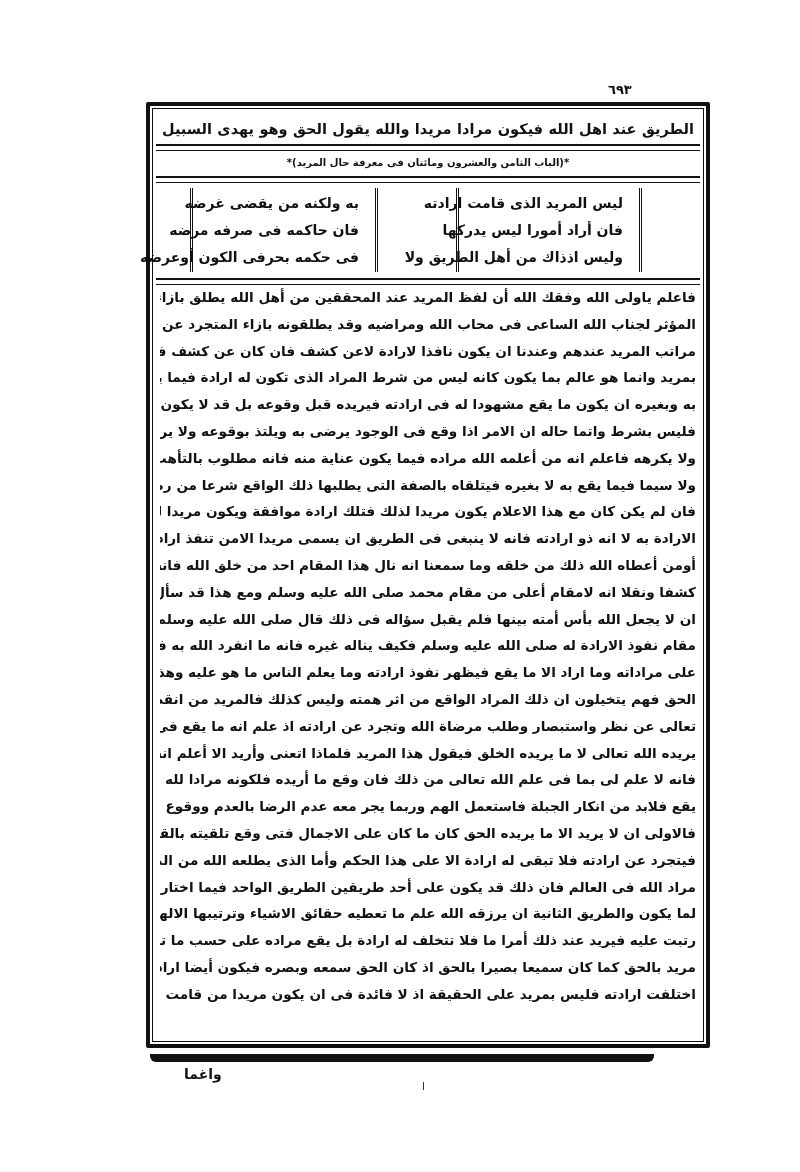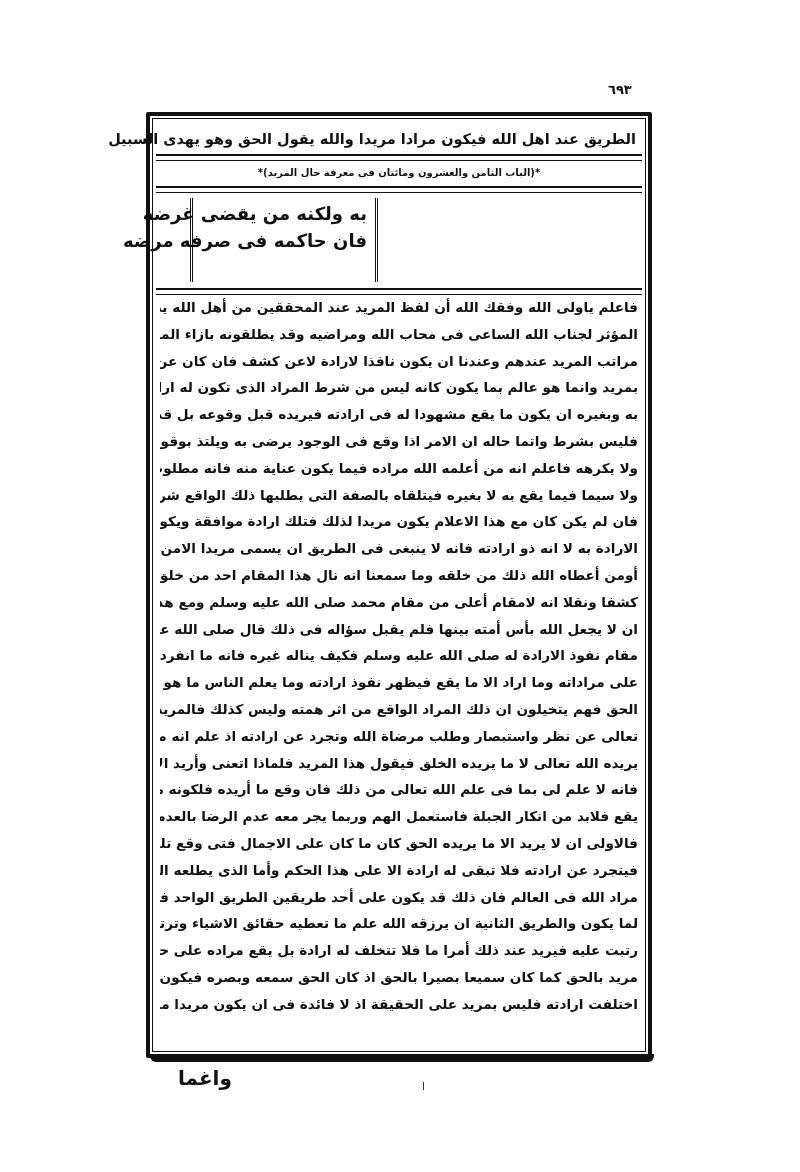--- a/index.html
+++ b/index.html
@@ -1,61 +1,67 @@
 <!DOCTYPE html>
 <html><head>
 <meta charset="utf-8">
 <style>
   html, body { margin:0; padding:0; background:#ffffff; }
   body { width:800px; height:1172px; position:relative; overflow:hidden;
          font-family:"DejaVu Sans", sans-serif; color:#111; }
   .page-number { position:absolute; left:608px; top:82px; font-size:13px; font-weight:bold;
                  direction:rtl; letter-spacing:1px; }
-  .frame { position:absolute; left:146px; top:112px; width:506px; height:946px;
+  .frame { position:absolute; left:146px; top:102px; width:564px; height:946px;
            border:4px solid #111; border-radius:2px; box-sizing:border-box; }
   .frame::after { content:""; position:absolute; left:2px; right:2px; top:2px; bottom:2px;
                   border:1px solid #111; pointer-events:none; }
   .top-line { position:absolute; left:6px; right:6px; top:10px; height:26px; direction:rtl;
               font-size:14.5px; font-weight:bold; white-space:nowrap; text-align:justify;
               text-align-last:justify; line-height:26px; padding:0 6px; }
   .rule-double { position:absolute; left:6px; right:6px; height:4px; border-top:2px solid #111;
                  border-bottom:1px solid #111; }
   .chapter-title { position:absolute; left:6px; right:6px; top:46px; height:22px; direction:rtl;
                    text-align:center; font-size:10px; font-weight:bold; line-height:22px; }
   .verse-area { position:absolute; left:6px; right:6px; top:78px; height:92px; }
   .verse-col { position:absolute; top:4px; height:84px; border-left:3px double #111;
                border-right:3px double #111; box-sizing:border-box; direction:rtl;
-               font-size:18px; font-weight:bold; line-height:27px; padding:2px 8px; }
+               font-size:14px; font-weight:bold; line-height:27px; padding:2px 16px; }
   .verse-col.right { right:58px; width:186px; }
   .verse-col.left { left:34px; width:188px; }
   .verse-line { display:block; white-space:nowrap; text-align:justify; text-align-last:justify; }
   .body-text { position:absolute; left:6px; right:6px; top:178px; bottom:8px; direction:rtl;
                font-size:13.6px; font-weight:bold; line-height:26.8px; padding:0 4px; }
   .body-line { display:block; white-space:nowrap; overflow:hidden; text-align:justify;
                text-align-last:justify; }
   .bottom-shadow { position:absolute; left:150px; top:1054px; width:504px; height:8px;
                    background:#111; border-radius:0 0 6px 6px; }
-  .catchword { position:absolute; left:178px; top:1066px; font-size:20px; font-weight:bold; direction:rtl; }
+  .catchword { position:absolute; left:184px; top:1066px; font-size:14px; font-weight:bold; direction:rtl; }
   .stray-mark { position:absolute; left:423px; top:1082px; width:1px; height:8px; background:#333; }
 </style>
 </head>
 <body>
 
 <div class="page-number">٦٩٣</div>
 
 <div class="frame">
   <div class="top-line">الطريق عند اهل الله فيكون مرادا مريدا والله يقول الحق وهو يهدى السبيل</div>
   <div class="rule-double" style="top:38px;"></div>
   <div class="chapter-title">*(الباب الثامن والعشرون ومائتان فى معرفة حال المريد)*</div>
   <div class="rule-double" style="top:70px;"></div>
 
   <div class="verse-area">
+    <div class="verse-col right">
+      <span class="verse-line">ليس المريد الذى قامت ارادته</span>
+      <span class="verse-line">فان أراد أمورا ليس يدركها</span>
+      <span class="verse-line">وليس اذذاك من أهل الطريق ولا</span>
+    </div>
     <div class="verse-col left">
       <span class="verse-line">به ولكنه من يقضى غرضه</span>
       <span class="verse-line">فان حاكمه فى صرفه مرضه</span>
+      <span class="verse-line">فى حكمه بحرفى الكون أوعرضه</span>
     </div>
   </div>
   <div class="rule-double" style="top:172px;"></div>
 
   <div class="body-text">
     <span class="body-line">فاعلم ياولى الله وفقك الله أن لفظ المريد عند المحققين من أهل الله يطلق بازاء المنقطع الى الله</span>
     <span class="body-line">المؤثر لجناب الله الساعى فى محاب الله ومراضيه وقد يطلقونه بازاء المتجرد عن ارادته وأعظم</span>
     <span class="body-line">مراتب المريد عندهم وعندنا ان يكون نافذا لارادة لاعن كشف فان كان عن كشف فليس</span>
     <span class="body-line">بمريد وانما هو عالم بما يكون كانه ليس من شرط المراد الذى تكون له ارادة فيما يقع فى الوجود</span>
     <span class="body-line">به وبغيره ان يكون ما يقع مشهودا له فى ارادته فيريده قبل وقوعه بل قد لا يكون ذلك وقد يكون</span>

